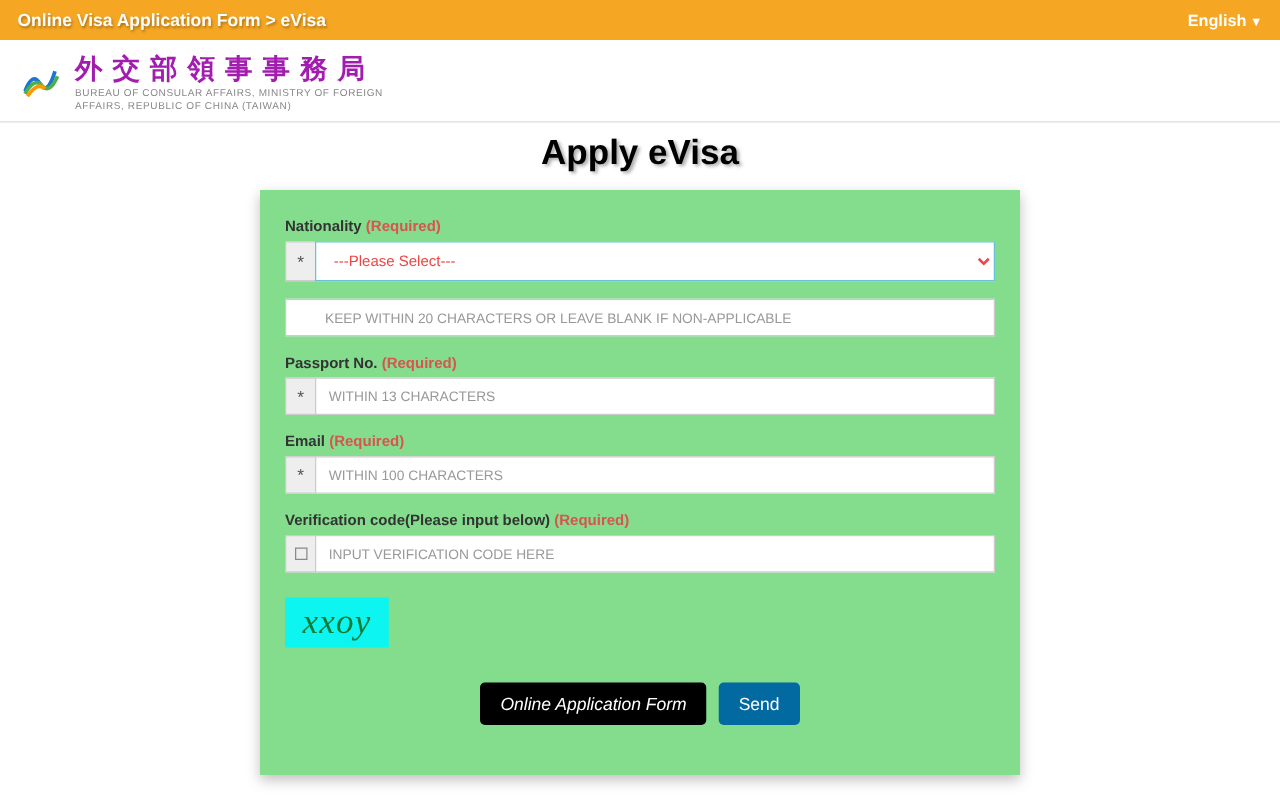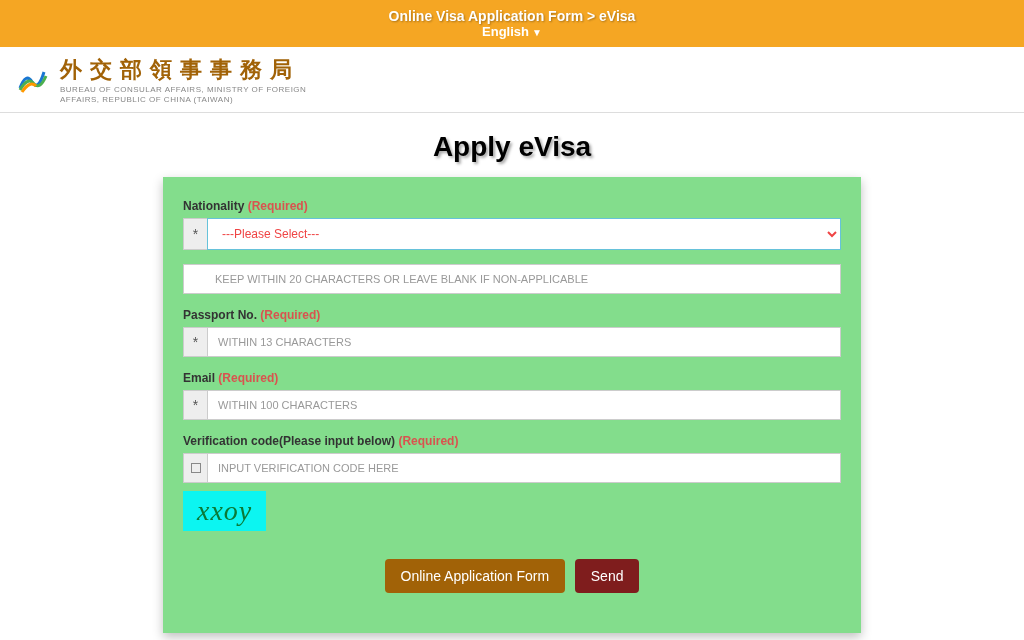--- a/index.html
+++ b/index.html
@@ -7,46 +7,45 @@
     
     .topbar { 
       background: #f5a623; 
       color: #fff; 
       padding: 8px 14px; 
       display: flex; 
       justify-content: space-between; 
       align-items: center;
       font-weight: bold;
       font-size: 14px;
-      flex-direction: column;
     }
     .topbar .breadcrumb { text-shadow: 1px 1px 2px rgba(0,0,0,0.3); }
     .topbar .lang { cursor: pointer; font-size: 13px; text-align: right; }
     .topbar .lang .caret { font-size: 10px; margin-left: 3px; }
     
     .header { 
       padding: 8px 14px; 
       display: flex; 
       align-items: center; 
       border-bottom: 1px solid #ddd;
     }
     .logo-icon { display: inline-flex; margin-right: 10px; }
-    .header-text .cn { font-size: 22px; font-weight: bold; letter-spacing: 8px; color: #a16207; }
+    .header-text .cn { font-size: 22px; font-weight: bold; letter-spacing: 8px; color: #a21caf; }
     .header-text .en { font-size: 8px; color: #888; line-height: 1.2; letter-spacing: 0.5px; }
     
     .page-title { 
       text-align: center; 
       font-size: 28px; 
       font-weight: 800; 
-      margin: 18px 0 14px; 
+      margin: 8px 0 14px; 
       text-shadow: 2px 2px 3px rgba(0,0,0,0.35);
     }
     
     .form-panel { 
-      width: 698px; 
+      width: 608px; 
       margin: 0 auto 30px; 
       background: #83dd8c; 
       padding: 22px 20px 40px;
       box-shadow: 0 4px 10px rgba(0,0,0,0.25);
     }
     
     .field { margin-bottom: 14px; }
     .field-label { font-weight: bold; font-size: 12px; color: #333; margin-bottom: 5px; display: block; }
     .field-label .req { color: #d9534f; }
     
@@ -72,43 +71,43 @@
       background: #fff;
     }
     .input-row.no-addon input { width: 100%; padding-left: 31px; }
     .input-row select { border: 1px solid #66c2da; color: #ef4444; }
     input::placeholder { color: #999; text-transform: uppercase; font-size: 11px; }
     
     .captcha { 
       background: #0cf5f1; 
       display: inline-block; 
       padding: 4px 14px; 
-      margin-top: 8px;
+      margin-top: 20px;
     }
     .captcha-text { 
       font-family: Georgia, serif; 
       font-style: italic; 
       font-size: 28px; 
       color: #0a7a36;
       letter-spacing: 1px;
     }
     
     .buttons { text-align: center; margin-top: 28px; }
     .btn { 
       display: inline-block; 
       padding: 9px 16px; 
       border: none; 
       border-radius: 4px; 
       font-size: 14px; 
       color: #fff; 
       cursor: pointer;
       margin: 0 3px;
     }
-    .btn-orange { background: #a16207; }
-    .btn-blue { background: #7f1d1d; }
+    .btn-orange { background: #000000; font-style: italic; }
+    .btn-blue { background: #0369a1; }
     
     .checkbox-icon { 
       width: 10px; height: 10px; 
       border: 1px solid #888; 
       display: inline-block;
     }
   </style>
 </head>
 <body>
 

